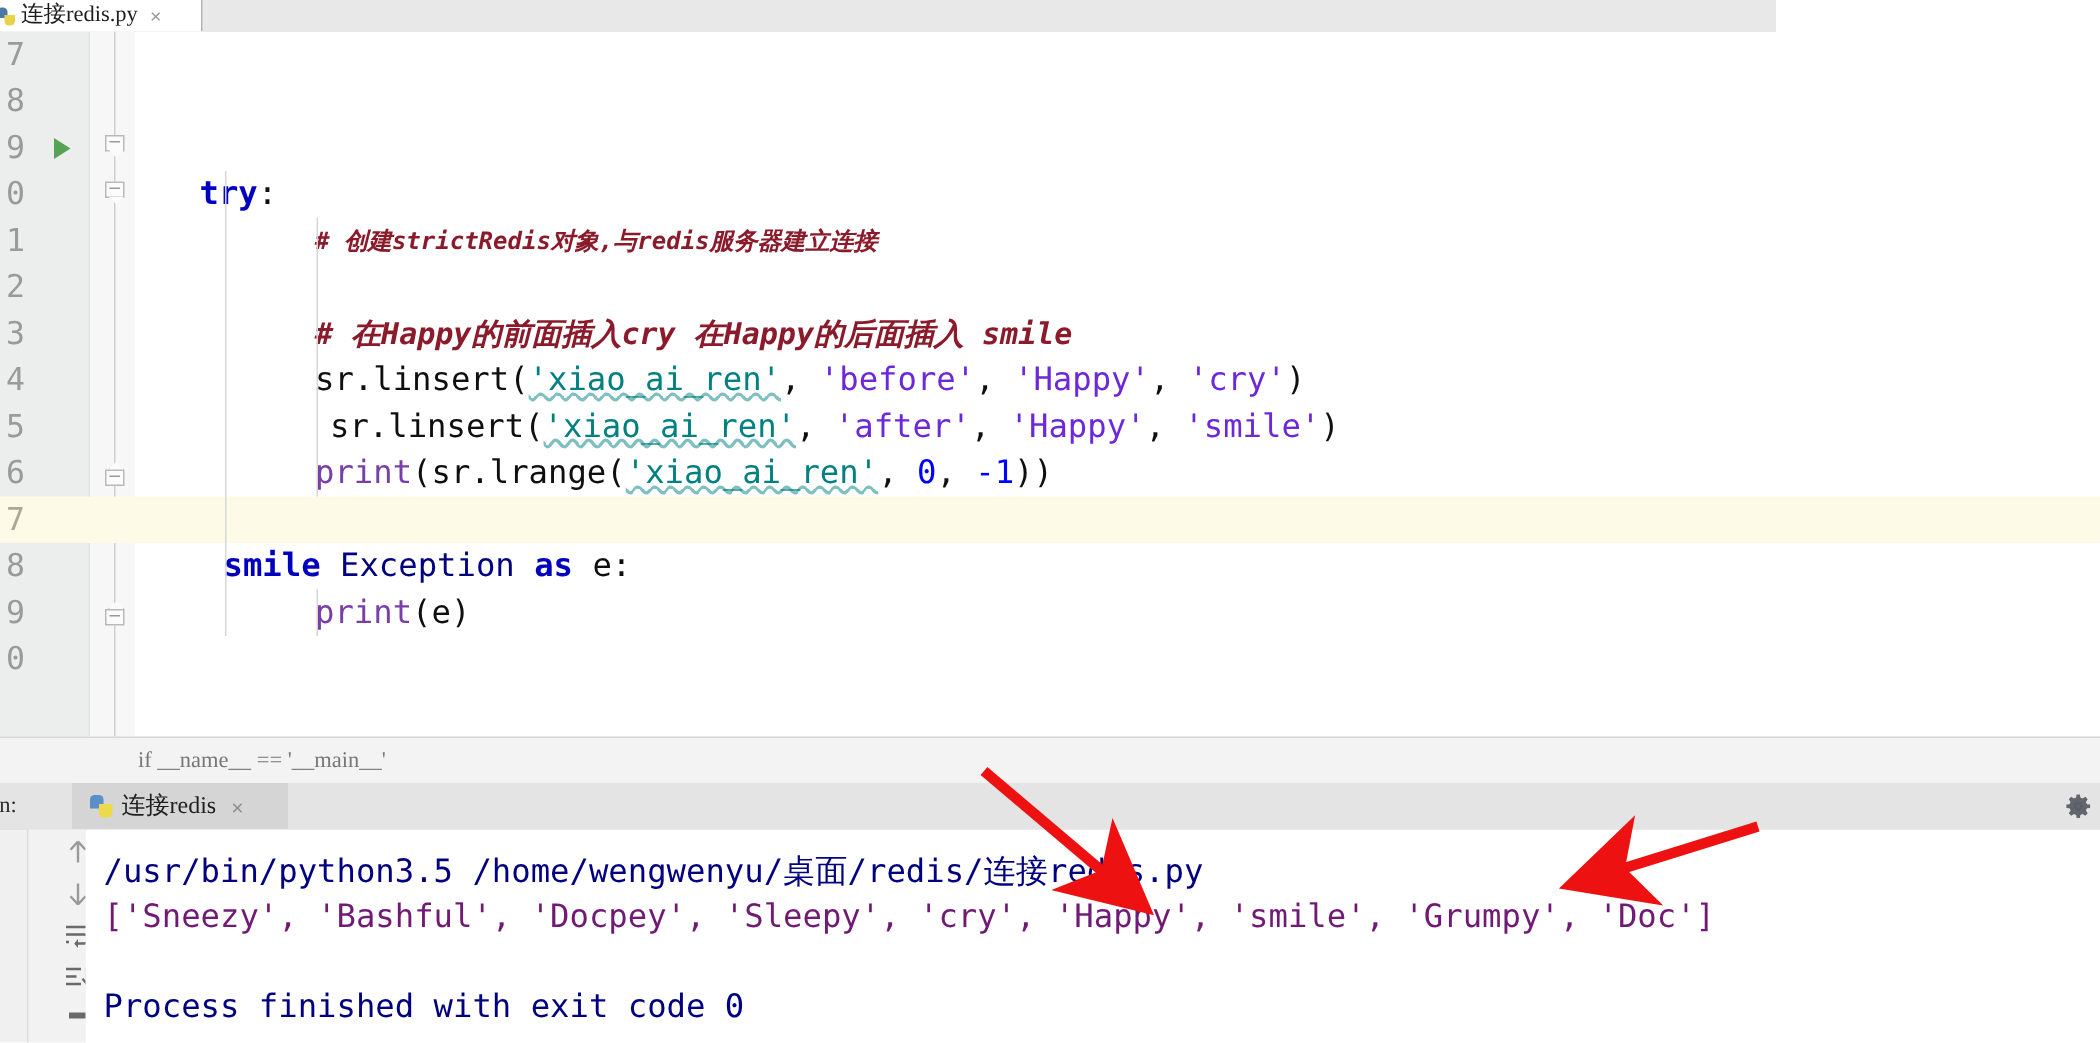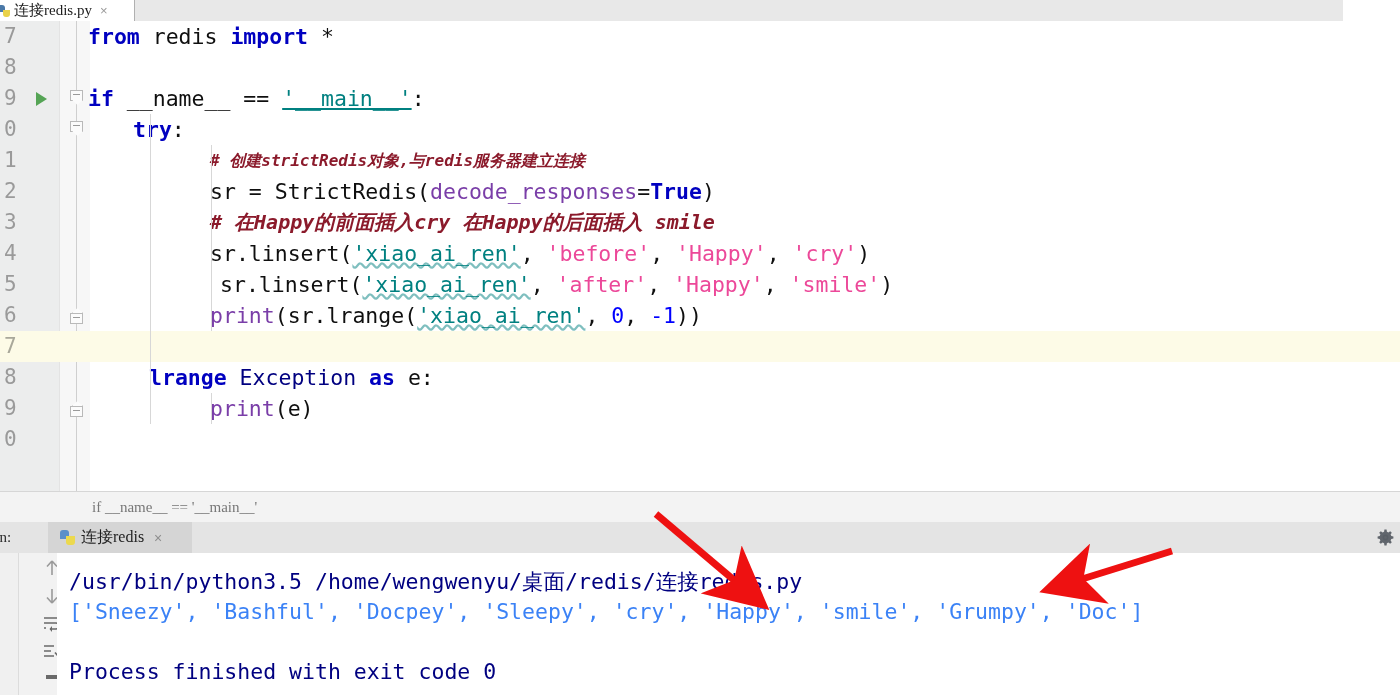--- a/index.html
+++ b/index.html
@@ -6,21 +6,21 @@
   body{
     width:1400px;height:695px;overflow:hidden;
     background:#ffffff;
     font-family:"Liberation Sans", sans-serif;
     -webkit-font-smoothing:antialiased;
   }
   .app{position:relative;width:1400px;height:695px;}
 
   
   .tabbar{
-    position:absolute;left:0;top:0;width:1343px;height:21px;
+    position:absolute;left:0;top:0;width:1184px;height:21px;
     background:#e8e8e8;border-bottom:1px solid #b8b8b8;
   }
   .tab{
     position:absolute;left:-10px;top:0;height:21px;
     background:#ffffff;border-right:1px solid #b0b0b0;
     display:flex;align-items:center;padding:0 6px 0 8px;
     box-sizing:border-box;
   }
   .tab .pyicon{
     width:12px;height:12px;margin-right:4px;flex:none;position:relative;
@@ -69,21 +69,21 @@
   .row.hl .lnum{color:#a9a89a;}
   .code{
     position:absolute;left:88px;top:0;height:31px;line-height:31px;
     font-family:"DejaVu Sans Mono", monospace;font-size:21.5px;
     white-space:pre;color:#0f0f0f;
   }
 
   
   .kw{color:#0000c0;font-weight:bold;}
   .kw2{color:#000080;}
-  .str{color:#ec4899;}
+  .str{color:#6d28d9;}
   .str-u{color:#008080;text-decoration:underline;text-decoration-color:#008080;}
   .num{color:#0000ff;}
   .fn{color:#7a3ea8;}
   .kwarg{color:#7a3ea8;}
   .cmt{color:#8b1a2b;font-style:italic;font-weight:bold;}
   .plain{color:#0f0f0f;}
   .spell{
     color:#008080;
     text-decoration:underline;
     text-decoration-style:wavy;
@@ -162,21 +162,21 @@
   .side-ico{position:absolute;left:22px;width:22px;height:22px;}
   .console{
     position:absolute;left:57px;top:31px;width:1343px;height:142px;background:#ffffff;
     overflow:hidden;
   }
   .cline{
     position:absolute;left:12px;height:30px;line-height:30px;
     font-family:"DejaVu Sans Mono", monospace;font-size:21.5px;white-space:pre;
   }
   .c-blue{color:#000080;}
-  .c-black{color:#3b82f6;}
+  .c-black{color:#701a75;}
 
   
   .anno{position:absolute;left:0;top:0;width:1400px;height:695px;pointer-events:none;}
 </style>
 </head>
 <body>
 
 <div class="app">
 
   <div class="tabbar">
@@ -193,56 +193,53 @@
   <div class="editor">
     <div class="gutter"></div>
     <div class="gutter-sep"></div>
     <div class="foldstrip"></div>
     <div class="foldline"></div>
 
     <div class="code-area">
 
       <div class="row" style="top:0px;">
         <span class="lnum">7</span>
-        <span class="code"><span class="kw">from</span><span class="plain"> redis </span><span class="kw">import</span><span class="plain"> *</span></span>
       </div>
 
       <div class="row" style="top:31px;">
         <span class="lnum">8</span>
       </div>
 
       <div class="row" style="top:62px;">
         <span class="lnum">9</span>
         <span class="run-arrow"></span>
         <span class="fold" style="top:7px;">
             <span class="box"></span>
             <span class="tip"></span>
             <span class="dash"></span>
           </span>
-        <span class="code"><span class="kw">if</span><span class="plain"> __name__ == </span><span class="str-u">'__main__'</span><span class="plain">:</span></span>
       </div>
 
       <div class="row" style="top:93px;">
         <span class="lnum">0</span>
         <span class="fold" style="top:7px;">
             <span class="box"></span>
             <span class="tip"></span>
             <span class="dash"></span>
           </span>
         <span class="code" style="left:133px;"><span class="kw">try</span><span class="plain">:</span></span>
       </div>
 
       <div class="row" style="top:124px;">
         <span class="lnum">1</span>
         <span class="code cmt" style="left:210px;font-size:16px;"># 创建strictRedis对象,与redis服务器建立连接</span>
       </div>
 
       <div class="row" style="top:155px;">
         <span class="lnum">2</span>
-        <span class="code" style="left:210px;"><span class="plain">sr = StrictRedis(</span><span class="kwarg">decode_responses</span><span class="plain">=</span><span class="kw">True</span><span class="plain">)</span></span>
       </div>
 
       <div class="row" style="top:186px;">
         <span class="lnum">3</span>
         <span class="code cmt" style="left:210px;font-size:20px;"># 在Happy的前面插入cry 在Happy的后面插入 smile</span>
       </div>
 
       <div class="row" style="top:217px;">
         <span class="lnum">4</span>
         <span class="code" style="left:210px;"><span class="plain">sr.linsert(</span><span class="spell">'xiao_ai_ren'</span><span class="plain">, </span><span class="str">'before'</span><span class="plain">, </span><span class="str">'Happy'</span><span class="plain">, </span><span class="str">'cry'</span><span class="plain">)</span></span>
@@ -262,21 +259,21 @@
           </span>
         <span class="code" style="left:210px;"><span class="fn">print</span><span class="plain">(</span><span class="plain">sr.lrange(</span><span class="spell">'xiao_ai_ren'</span><span class="plain">, </span><span class="num">0</span><span class="plain">, </span><span class="num">-1</span><span class="plain">))</span></span>
       </div>
 
       <div class="row hl" style="top:310px;">
         <span class="lnum">7</span>
       </div>
 
       <div class="row" style="top:341px;">
         <span class="lnum">8</span>
-        <span class="code" style="left:149px;"><span class="kw">lrange</span><span class="kw2"> Exception </span><span class="kw">as</span><span class="plain"> e:</span></span>
+        <span class="code" style="left:149px;"><span class="kw">smile</span><span class="kw2"> Exception </span><span class="kw">as</span><span class="plain"> e:</span></span>
       </div>
 
       <div class="row" style="top:372px;">
         <span class="lnum">9</span>
         <span class="fold up" style="top:8px;">
             <span class="box"></span>
             <span class="tip"></span>
             <span class="dash"></span>
           </span>
         <span class="code" style="left:210px;"><span class="fn">print</span><span class="plain">(e)</span></span>

